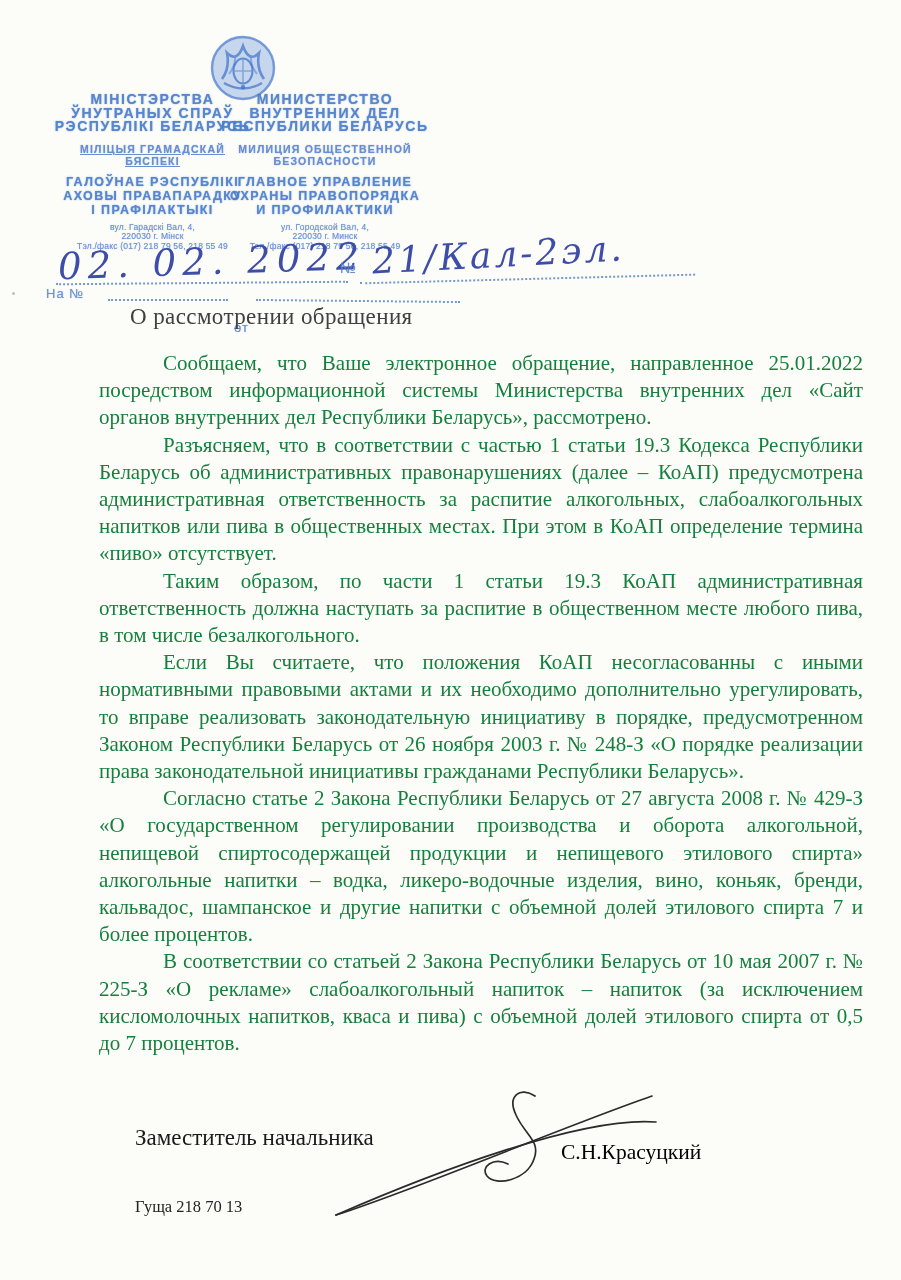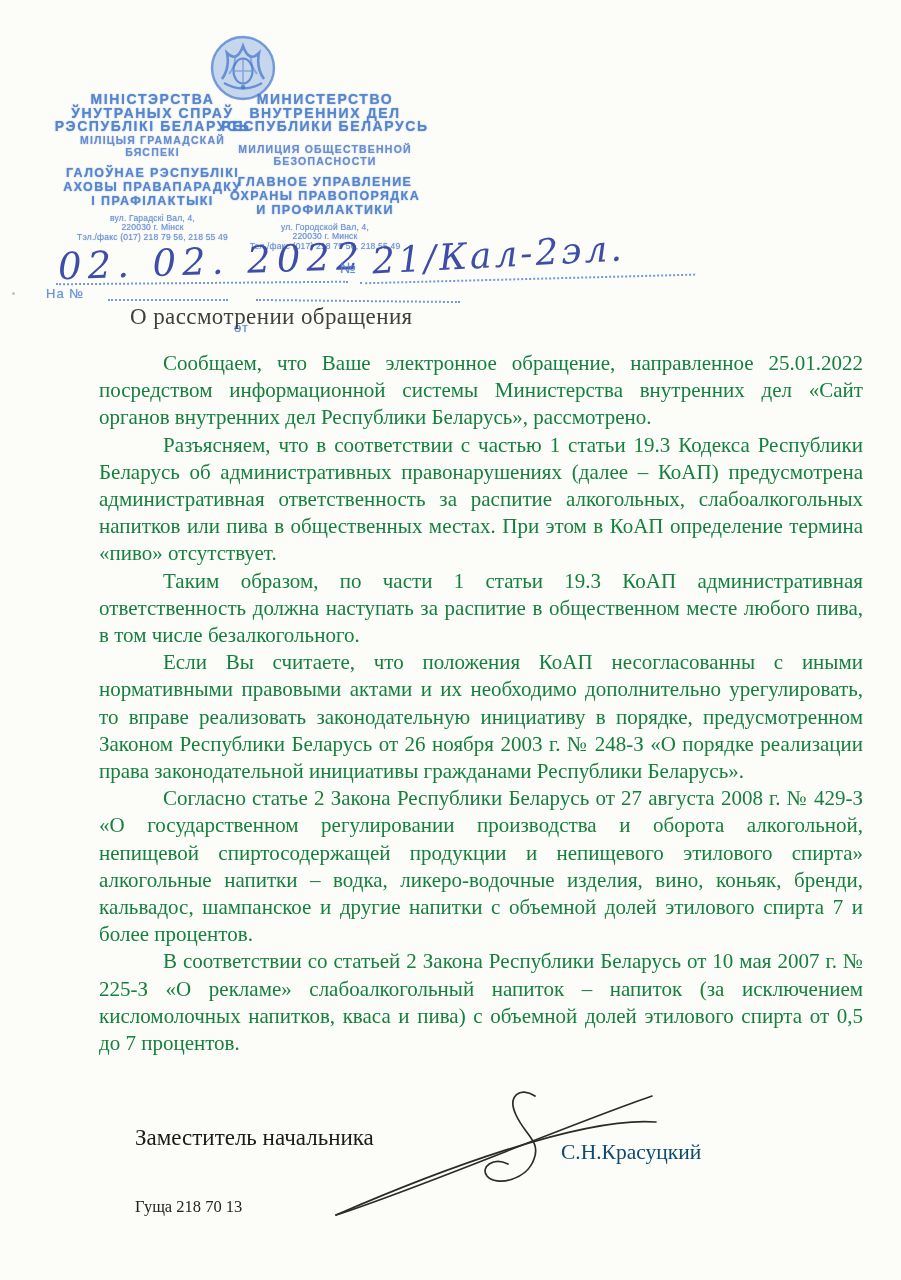--- a/index.html
+++ b/index.html
@@ -50,21 +50,21 @@
     position:absolute;left:99px;top:350px;width:764px;
     font-size:21px;line-height:27.2px;color:#15803d;
     text-align:justify;
   }
   #body-text p{margin:0;text-indent:64px;}
   
   .sig-pos{
     position:absolute;left:135px;font-size:23px;line-height:28px;color:#1a1a1a;white-space:nowrap;
   }
   #signer-name{
-    position:absolute;left:561px;top:1140px;font-size:21.5px;color:#0c4a6e;white-space:nowrap;
+    position:absolute;left:561px;top:1140px;font-size:21.5px;color:#000000;white-space:nowrap;
   }
   #executor{
     position:absolute;left:135px;top:1197px;font-size:16.5px;color:#222;white-space:nowrap;
   }
   .speck{position:absolute;width:3px;height:3px;border-radius:50%;background:#9a9a9a;opacity:.6;}
 </style>
 </head>
 <body>
 
 <div id="page">
@@ -79,21 +79,21 @@
     <path d="M15 49 Q34 60 53 49" fill="none" stroke="#3f72c8" stroke-width="2.4" opacity="0.7"></path>
     <circle cx="34" cy="53" r="2.2" fill="#3f72c8" opacity="0.75"></circle>
   </svg>
 
   <div class="lh-col" style="left:40px;top:93px;width:225px;">
     <div class="lh-ministry">
       <div>МІНІСТЭРСТВА</div>
       <div>ЎНУТРАНЫХ СПРАЎ</div>
       <div>РЭСПУБЛІКІ БЕЛАРУСЬ</div>
     </div>
-    <div class="lh-division" style="">
+    <div class="lh-division" style="margin-top:9px;text-decoration:underline;">
       <div>МІЛІЦЫЯ ГРАМАДСКАЙ</div>
       <div>БЯСПЕКІ</div>
     </div>
     <div class="lh-department" style="margin-top:8px;">
       <div>ГАЛОЎНАЕ РЭСПУБЛІКІ</div>
       <div>АХОВЫ ПРАВАПАРАДКУ</div>
       <div>І ПРАФІЛАКТЫКІ</div>
     </div>
     <div class="lh-address" style="margin-top:6px;">
       <div>вул. Гарадскі Вал, 4,</div>

